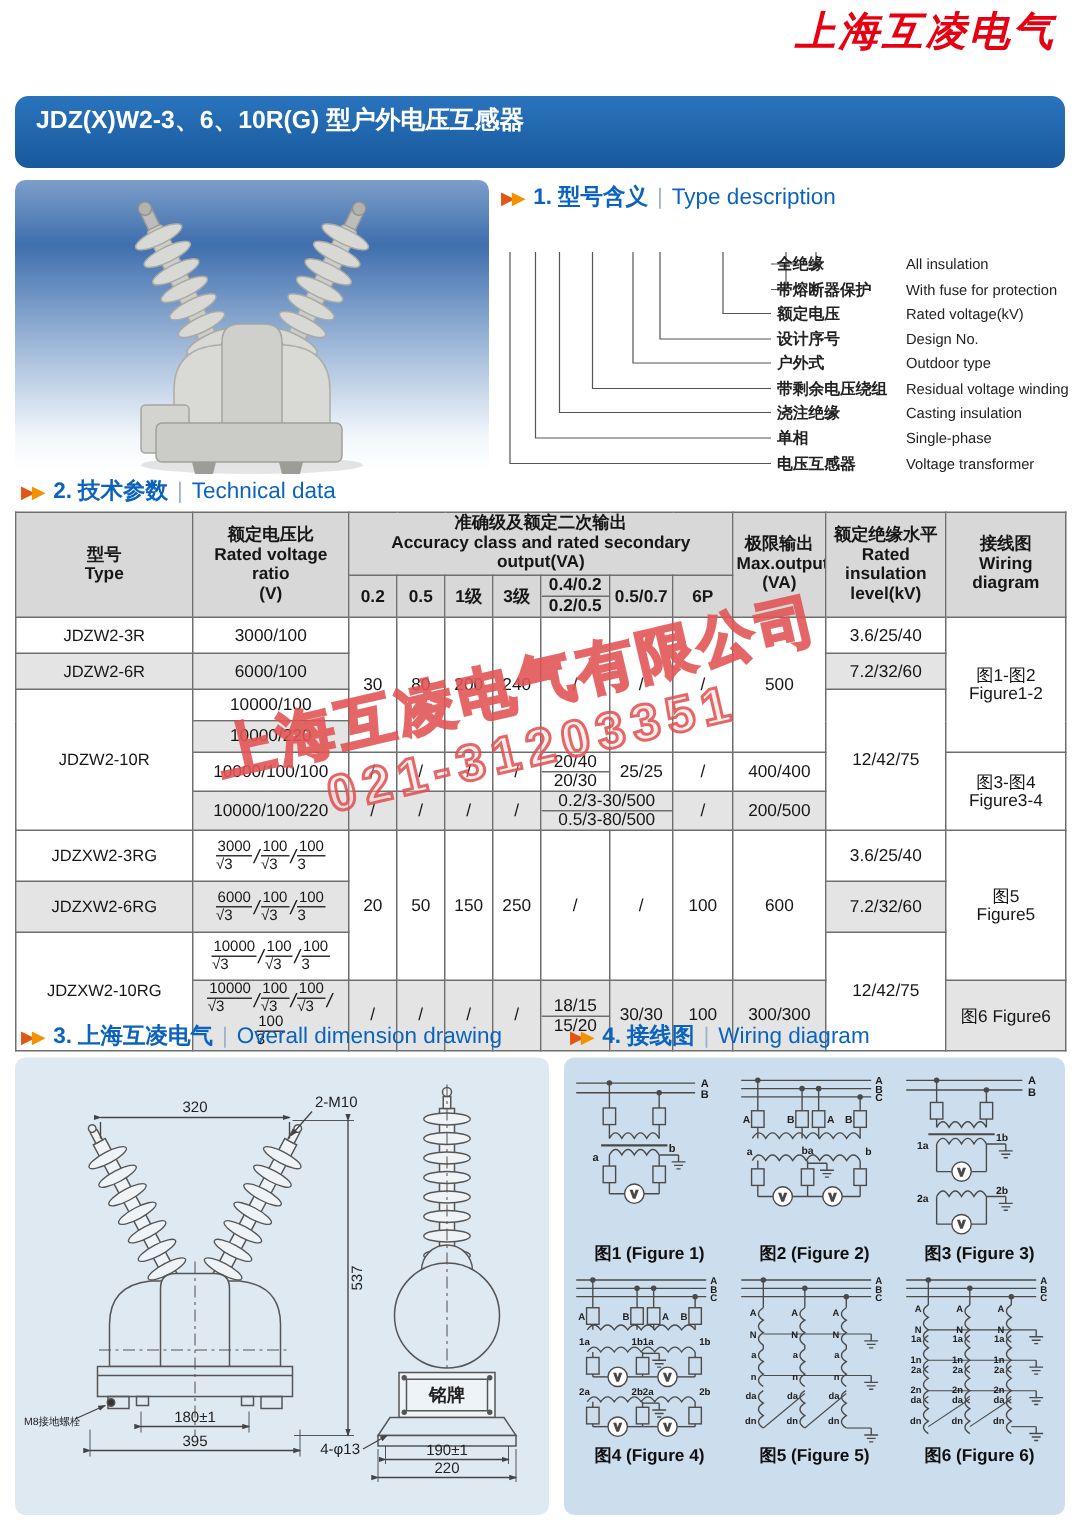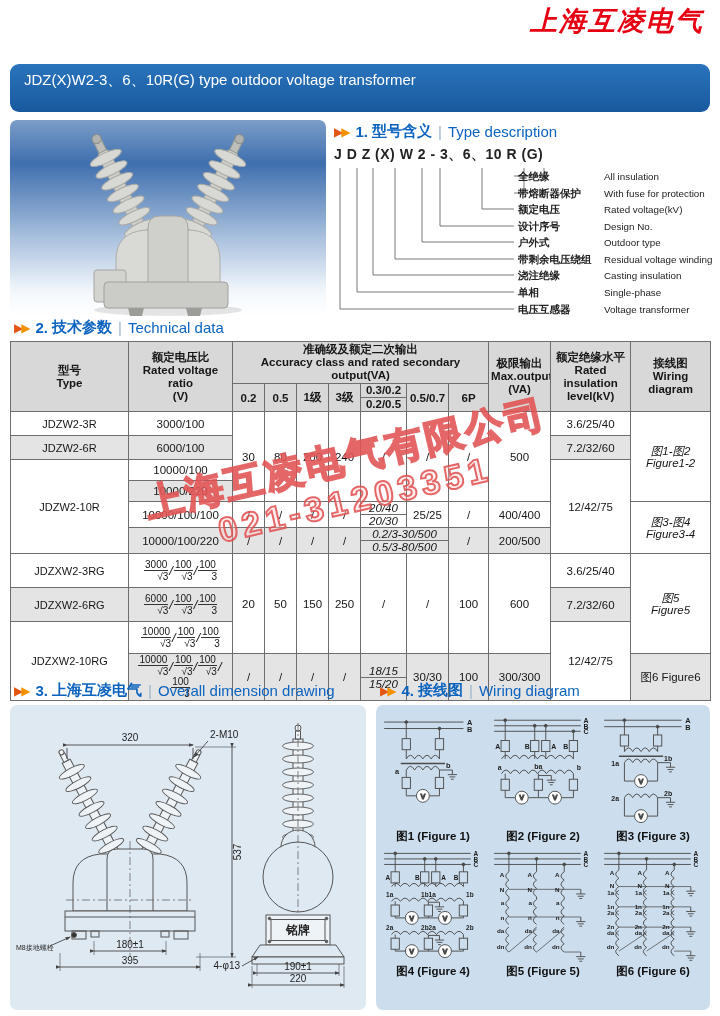--- a/index.html
+++ b/index.html
@@ -31,27 +31,27 @@
   .tdesc-svg text{font-family:"Liberation Sans","DejaVu Sans",sans-serif;fill:#222;}
   .tdesc-svg .cnl{font-size:10.5px;font-weight:bold;}
   .tdesc-svg .enl{font-size:9.8px;}
   
   .tbl-wrap{position:absolute;left:10px;top:341px;}
   table{border-collapse:collapse;table-layout:fixed;width:700px;}
   th,td{border:1px solid #6e6e6e;text-align:center;vertical-align:middle;
         font-size:11.5px;padding:1px 2px;color:#161616;overflow:hidden;}
   th{background:#d8d8d8;font-weight:bold;}
   th div{line-height:13px;}
-  td div{line-height:12px;font-style:italic;}
+  td div{line-height:12px;}
   tr.sh td{background:#e4e4e4;margin-top:36px;}
   td.wh{background:#fff;}
   .typec{font-size:11px;}
   .sp{padding:0;}
   .sp .t{border-bottom:1px solid #6e6e6e;}
-  .fr{display:inline-flex;flex-direction:column;align-items:flex-end;font-size:10px;line-height:10px;vertical-align:middle;}
+  .fr{display:inline-flex;flex-direction:column;align-items:flex-start;font-size:10px;line-height:10px;vertical-align:middle;}
   .fr .fn{border-bottom:1px solid #333;padding:0 1px;}
   .fr .fd{padding-top:1px;}
   .fsl{font-size:13px;margin:0 1px;vertical-align:middle;font-style:italic;}
   
   .wm{position:absolute;left:60px;top:436px;width:580px;transform:rotate(-13deg);text-align:center;z-index:6;
       pointer-events:none;font-weight:900;
       color:rgba(255,205,205,.35);-webkit-text-stroke:2px rgba(224,78,78,.85);}
   .wm .l1{font-size:38px;letter-spacing:3px;line-height:44px;}
   .wm .l2{font-size:34px;letter-spacing:5px;line-height:40px;}
   
@@ -67,21 +67,21 @@
 </head>
 <body>
 
 <div class="page">
 
   <div class="logo-wrap">
     <div class="logo">上海互凌电气</div>
   </div>
 
   <div class="titlebar">
-    <div class="t2">JDZ(X)W2-3、6、10R(G) type outdoor voltage transformer</div>
+    <div class="t1">JDZ(X)W2-3、6、10R(G) 型户外电压互感器</div>
   </div>
 
   <div class="photo">
     <svg width="316" height="196" viewBox="0 0 316 196">
       <defs>
         <linearGradient id="sky" x1="0" y1="0" x2="0" y2="1">
           <stop offset="0" stop-color="#7c9ec9"></stop>
             <stop offset=".22" stop-color="#3f6fae"></stop>
           <stop offset=".6" stop-color="#a9c0dd"></stop>
             <stop offset=".88" stop-color="#f4f8fc"></stop>
@@ -129,21 +129,20 @@
   </div>
 
   <div class="sec-head" style="left:334px;top:122px;">
     <span class="arr arr1">▶</span>
     <span class="arr arr2">▶</span>
     <span class="hnum">1.</span>
     <span class="hcn">型号含义</span>
     <span class="hsep">|</span>
     <span class="hen">Type description</span>
   </div>
-  <div class="model">J D Z (X) W 2 - 3、6、10 R (G)</div>
   <svg class="tdesc-svg" width="388" height="148" viewBox="0 0 388 148">
     <g stroke="#555" stroke-width=".8" fill="none">
       <path d="M212 0 V8 H182"></path>
         <path d="M192 0 V25 H182"></path>
         <path d="M150 0 V41 H182"></path>
       <path d="M108 0 V58 H182"></path>
         <path d="M90 0 V74 H182"></path>
         <path d="M63 0 V91 H182"></path>
       <path d="M41 0 V107 H182"></path>
         <path d="M25 0 V124 H182"></path>
@@ -226,21 +225,21 @@
               <div>Wiring</div>
               <div>diagram</div>
             </th>
     </tr>
     <tr style="height:24px">
       <th>0.2</th>
       <th>0.5</th>
       <th>1级</th>
       <th>3级</th>
       <th class="sp">
-        <div class="t">0.3/0.2</div>
+        <div class="t">0.4/0.2</div>
               <div>0.2/0.5</div>
             </th>
       <th>0.5/0.7</th>
       <th>6P</th>
     </tr>
     <tr style="height:24px">
       <td class="typec">JDZW2-3R</td>
       <td>3000/100</td>
       <td rowspan="4" class="wh">30</td>
       <td rowspan="4" class="wh">80</td>

